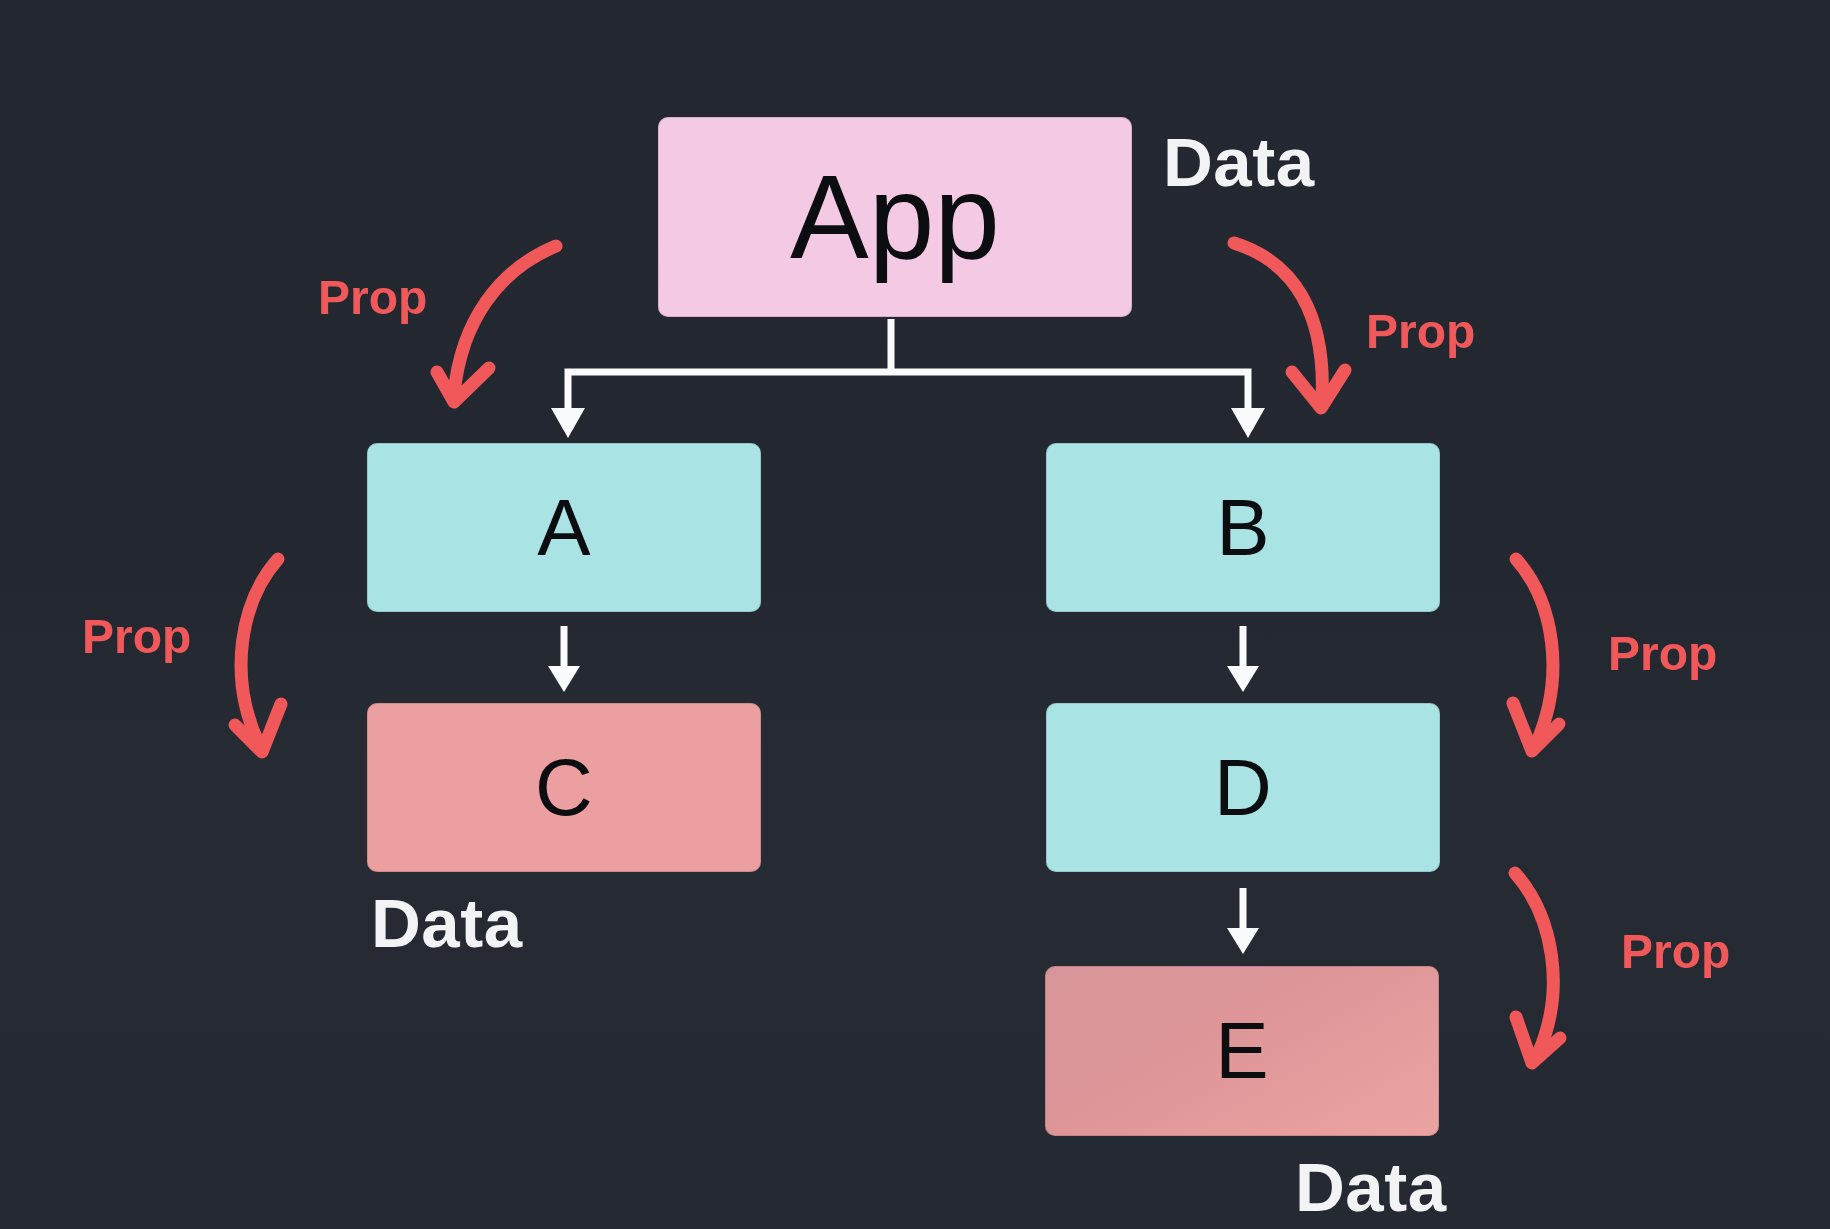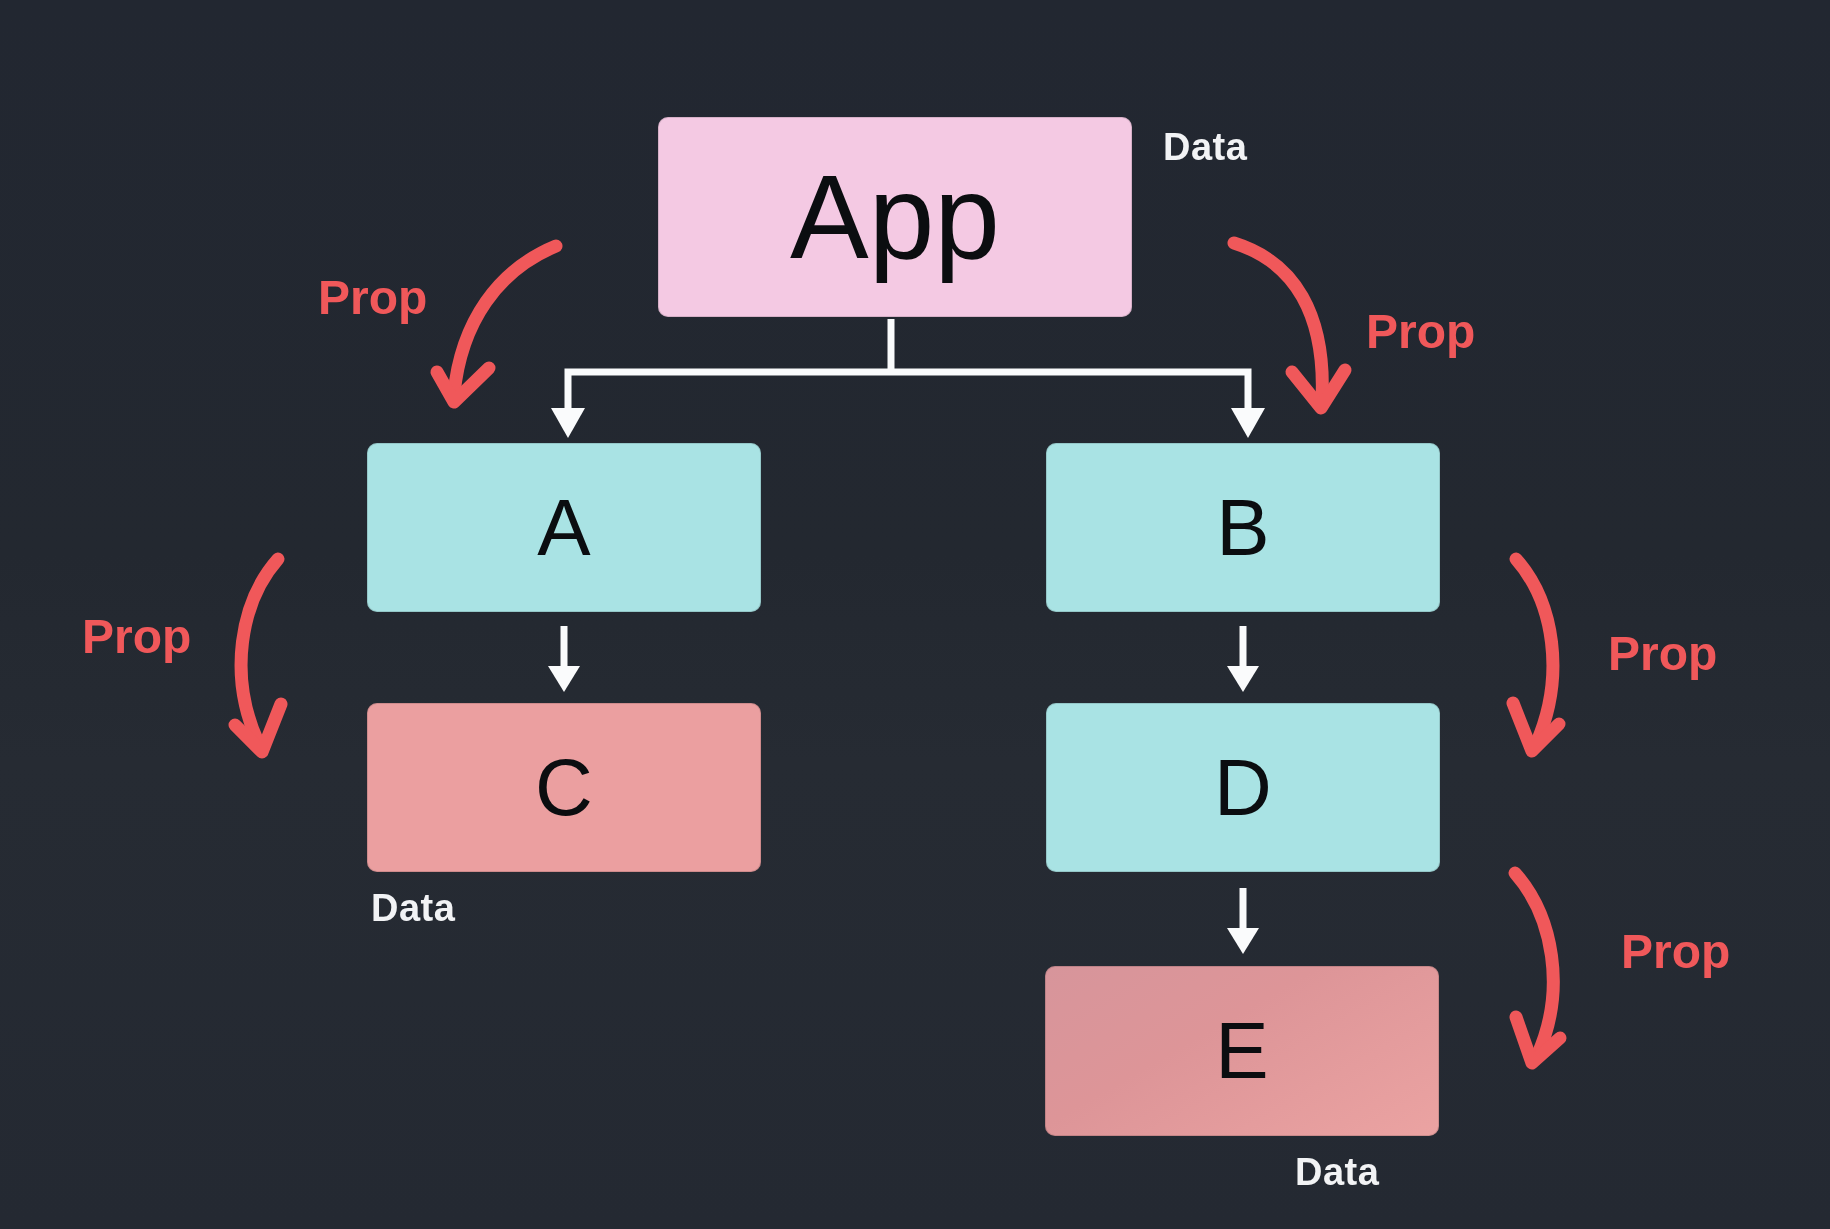--- a/index.html
+++ b/index.html
@@ -49,21 +49,21 @@
     left: 1045px; top: 966px; height: 170px;
     background: linear-gradient(150deg, #d7959b 0%, #dd9598 40%, #eba3a2 100%);
   }
   .lbl {
     position: absolute;
     line-height: 1;
     white-space: nowrap;
   }
   .lbl-data {
     color: #f2f3f5;
-    font-size: 38px;
+    font-size: 69px;
     font-weight: 600;
     letter-spacing: 0.5px;
   }
   .lbl-prop {
     color: #f0585a;
     font-size: 48px;
     font-weight: 600;
   }
   .lbl-data-app { left: 1163px; top: 128px; }
   .lbl-data-c   { left: 371px;  top: 889px; }

